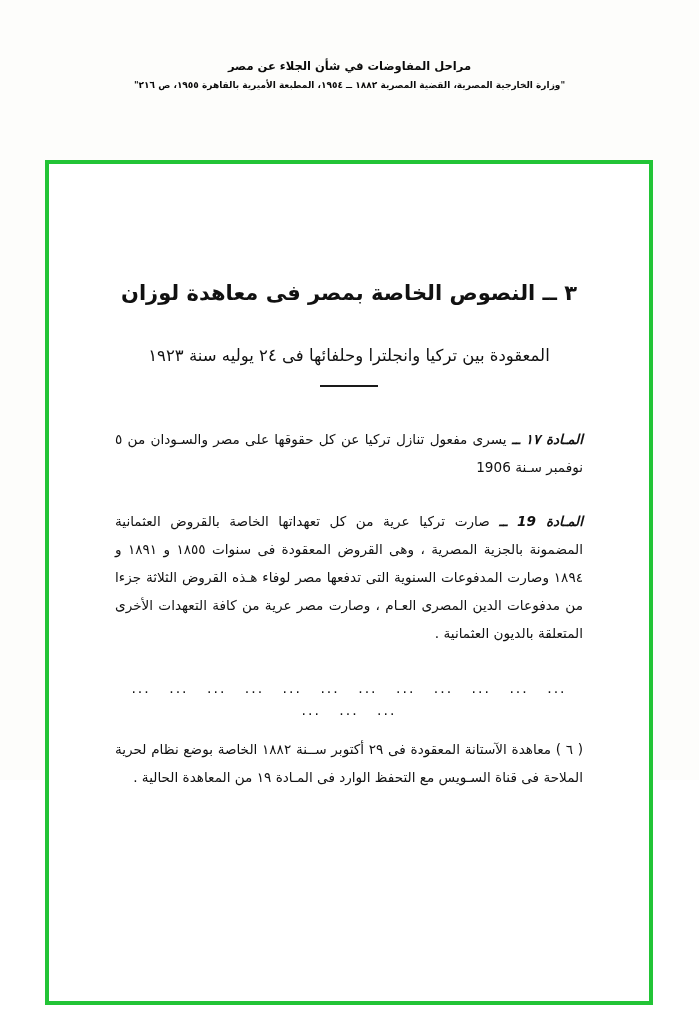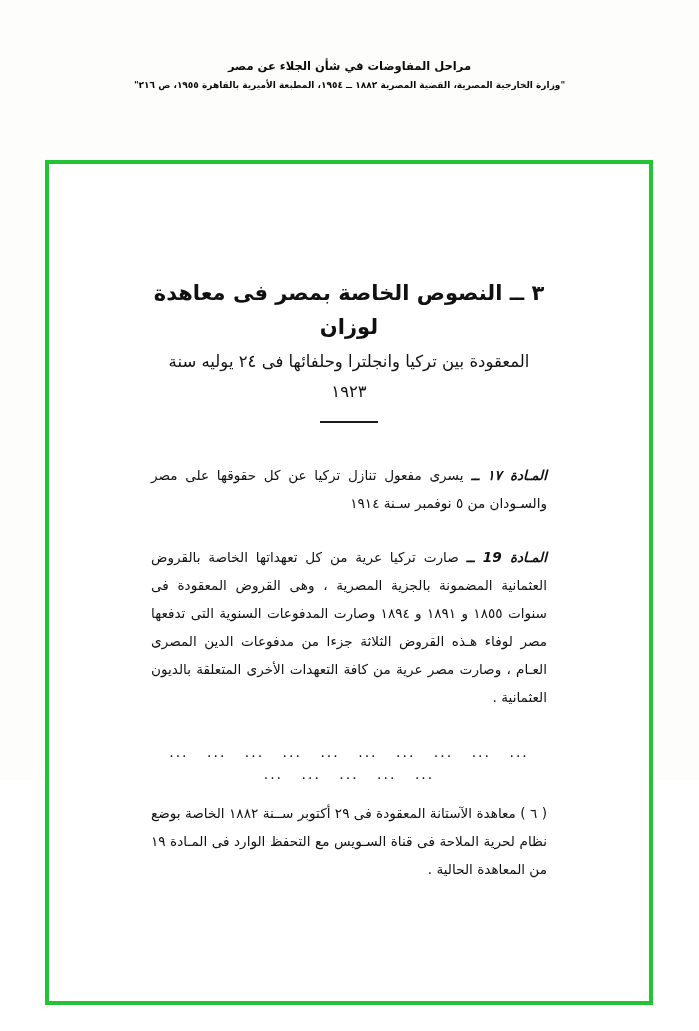--- a/index.html
+++ b/index.html
@@ -66,35 +66,35 @@
   .frame-inner {
     position: absolute;
     inset: 0;
     padding: 0;
   }
 
   
   .doc {
     direction: rtl;
     text-align: justify;
-    padding: 0 102px;
+    padding: 0 66px;
     box-sizing: border-box;
   }
 
   .title-1 {
     margin-top: 112px;
     text-align: center;
     font-size: 21px;
     font-weight: bold;
     line-height: 34px;
     letter-spacing: 1px;
     color: #111;
   }
   .title-2 {
-    margin-top: 3px;
+    margin-top: 31px;
     text-align: center;
     font-size: 16.5px;
     line-height: 30px;
     letter-spacing: 0.5px;
     color: #111;
   }
   .rule {
     width: 58px;
     height: 2px;
     background: #1a1a1a;
@@ -147,21 +147,21 @@
   <div class="frame">
     <div class="frame-inner">
       <div class="doc">
 
         <div class="title-1">٣ ــ النصوص الخاصة بمصر فى معاهدة لوزان</div>
         <div class="title-2">المعقودة بين تركيا وانجلترا وحلفائها فى ٢٤ يوليه سنة ١٩٢٣</div>
         <div class="rule"></div>
 
         <p class="article first">
           <span class="lead">المـادة ١٧ ــ</span>
-          <span>يسرى مفعول تنازل تركيا عن كل حقوقها على مصر والسـودان من ٥ نوفمبر سـنة ١٩١٤</span>
+          <span>يسرى مفعول تنازل تركيا عن كل حقوقها على مصر والسـودان من ٥ نوفمبر سـنة 1906</span>
         </p>
 
         <p class="article">
           <span class="lead">المـادة 19 ــ</span>
           <span>صارت تركيا عرية من كل تعهداتها الخاصة بالقروض العثمانية المضمونة بالجزية المصرية ، وهى القروض المعقودة فى سنوات ١٨٥٥ و ١٨٩١ و ١٨٩٤ وصارت المدفوعات السنوية التى تدفعها مصر لوفاء هـذه القروض الثلاثة جزءا من مدفوعات الدين المصرى العـام ، وصارت مصر عرية من كافة التعهدات الأخرى المتعلقة بالديون العثمانية .</span>
         </p>
 
 
 
         <div class="dots">... ... ... ... ... ... ... ... ... ... ... ... ... ... ...</div>

